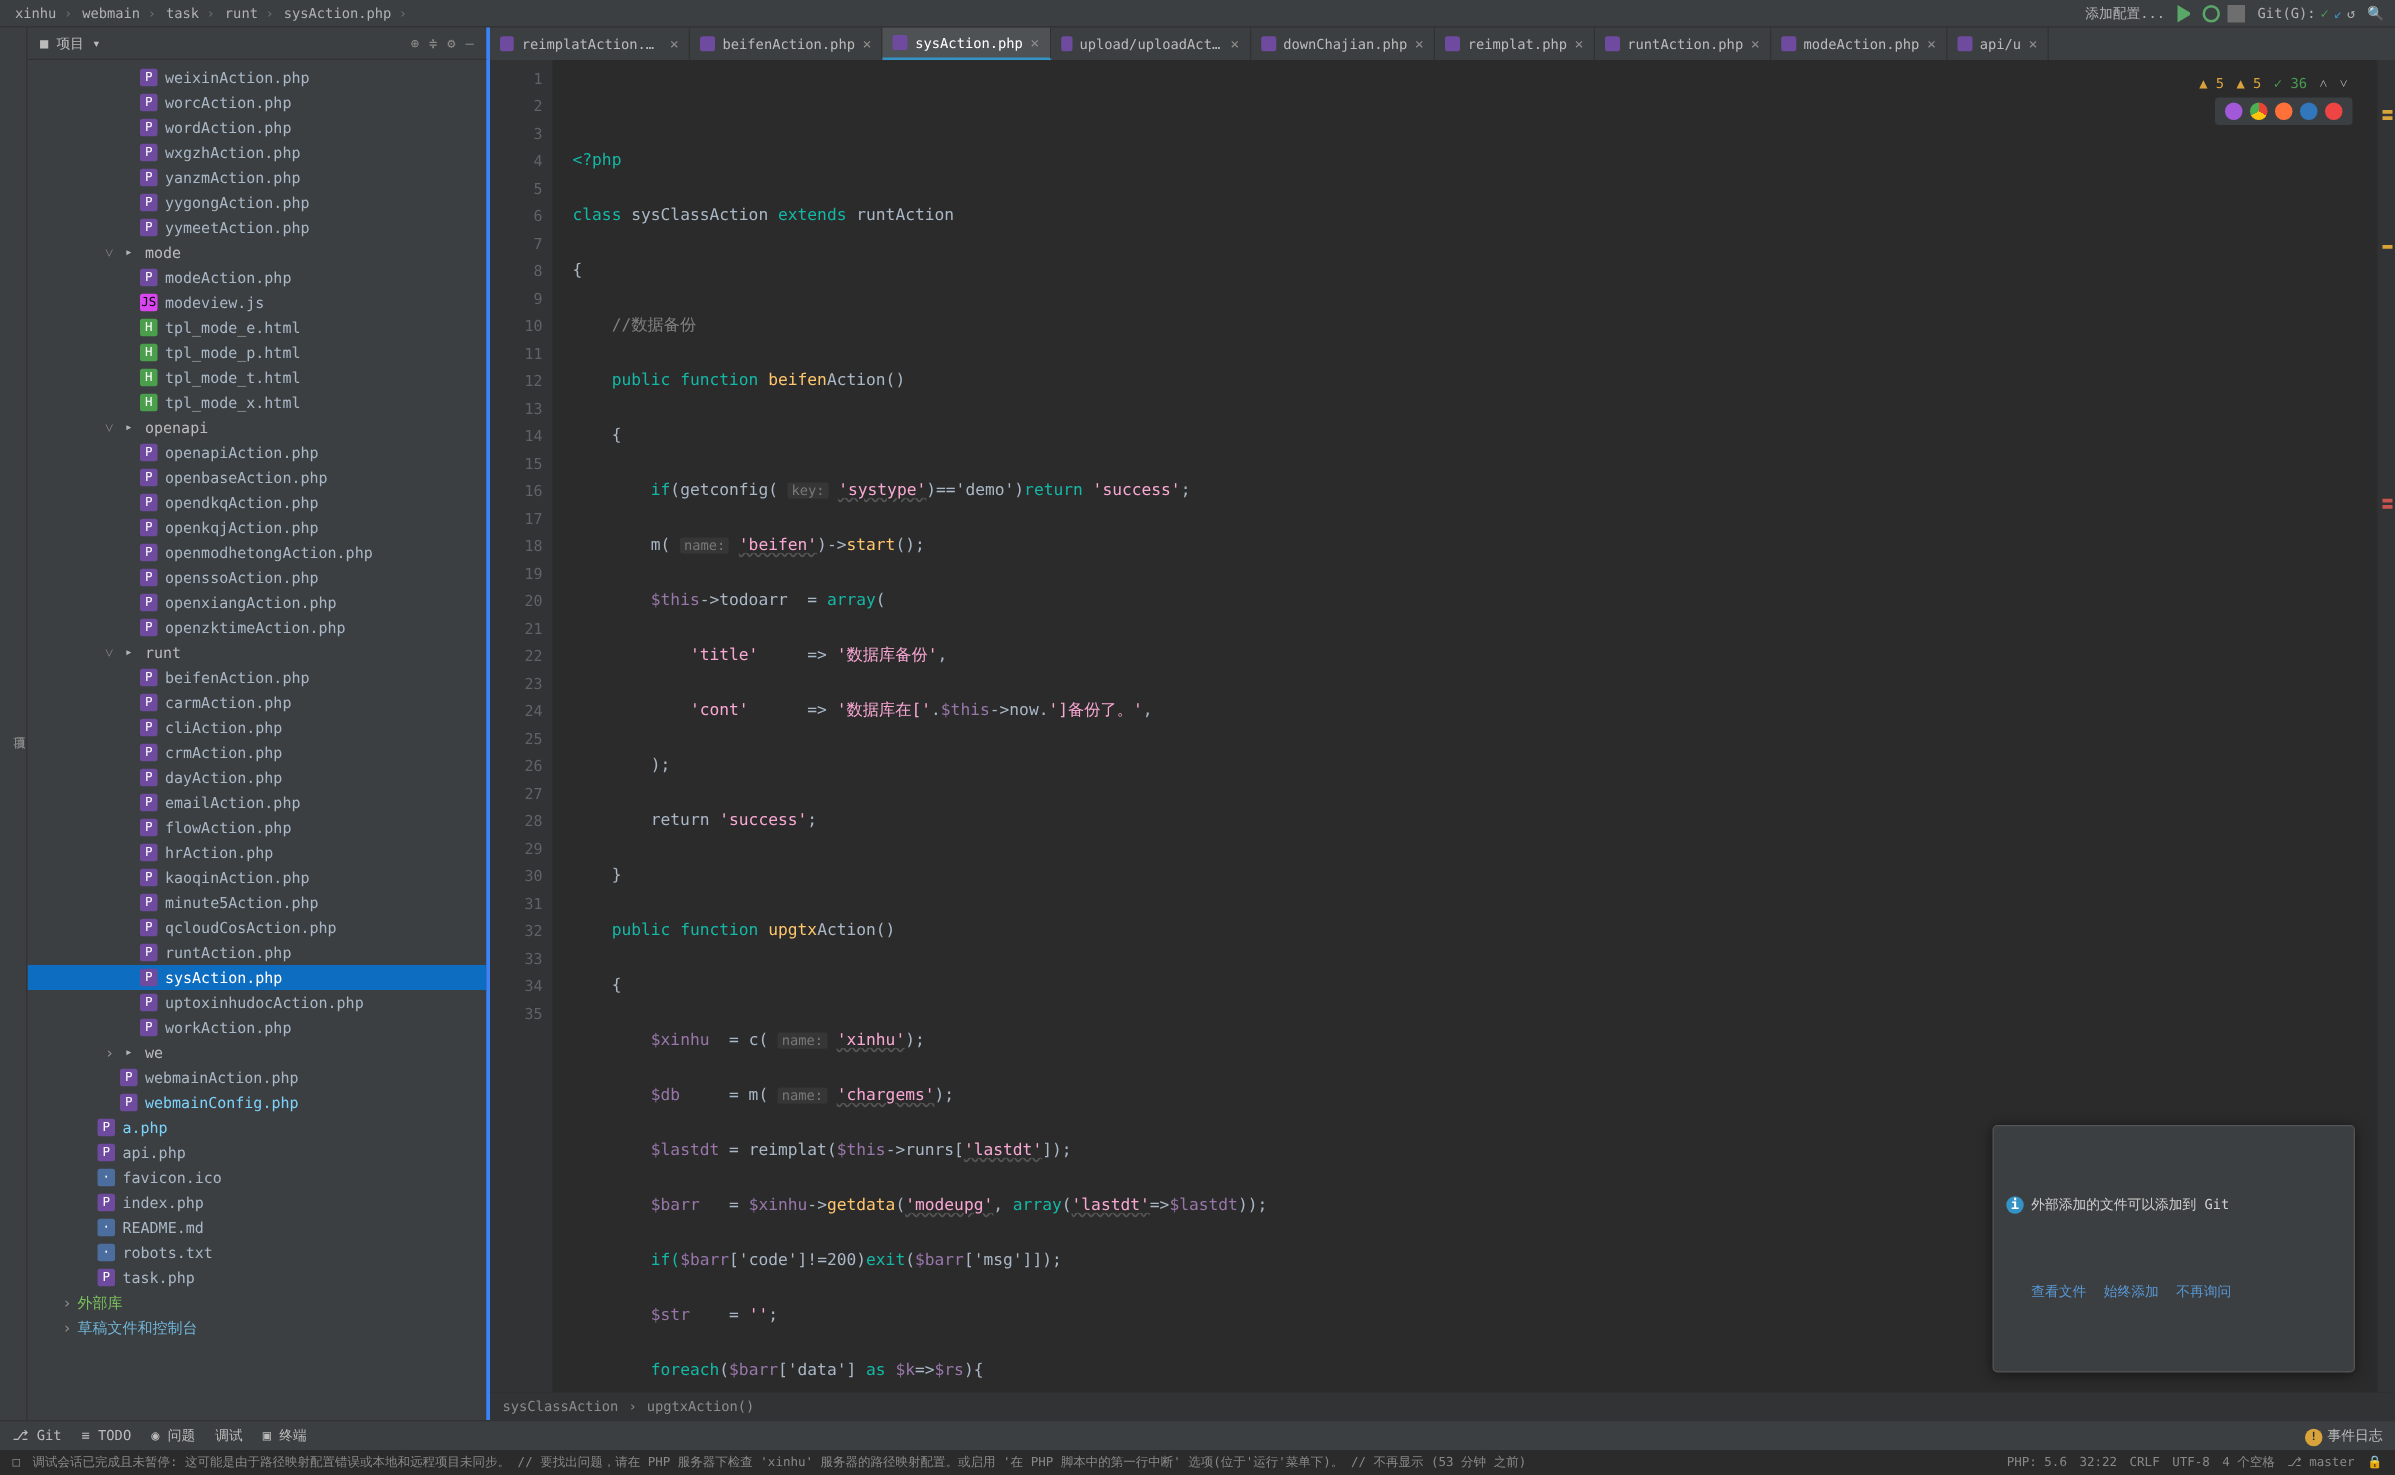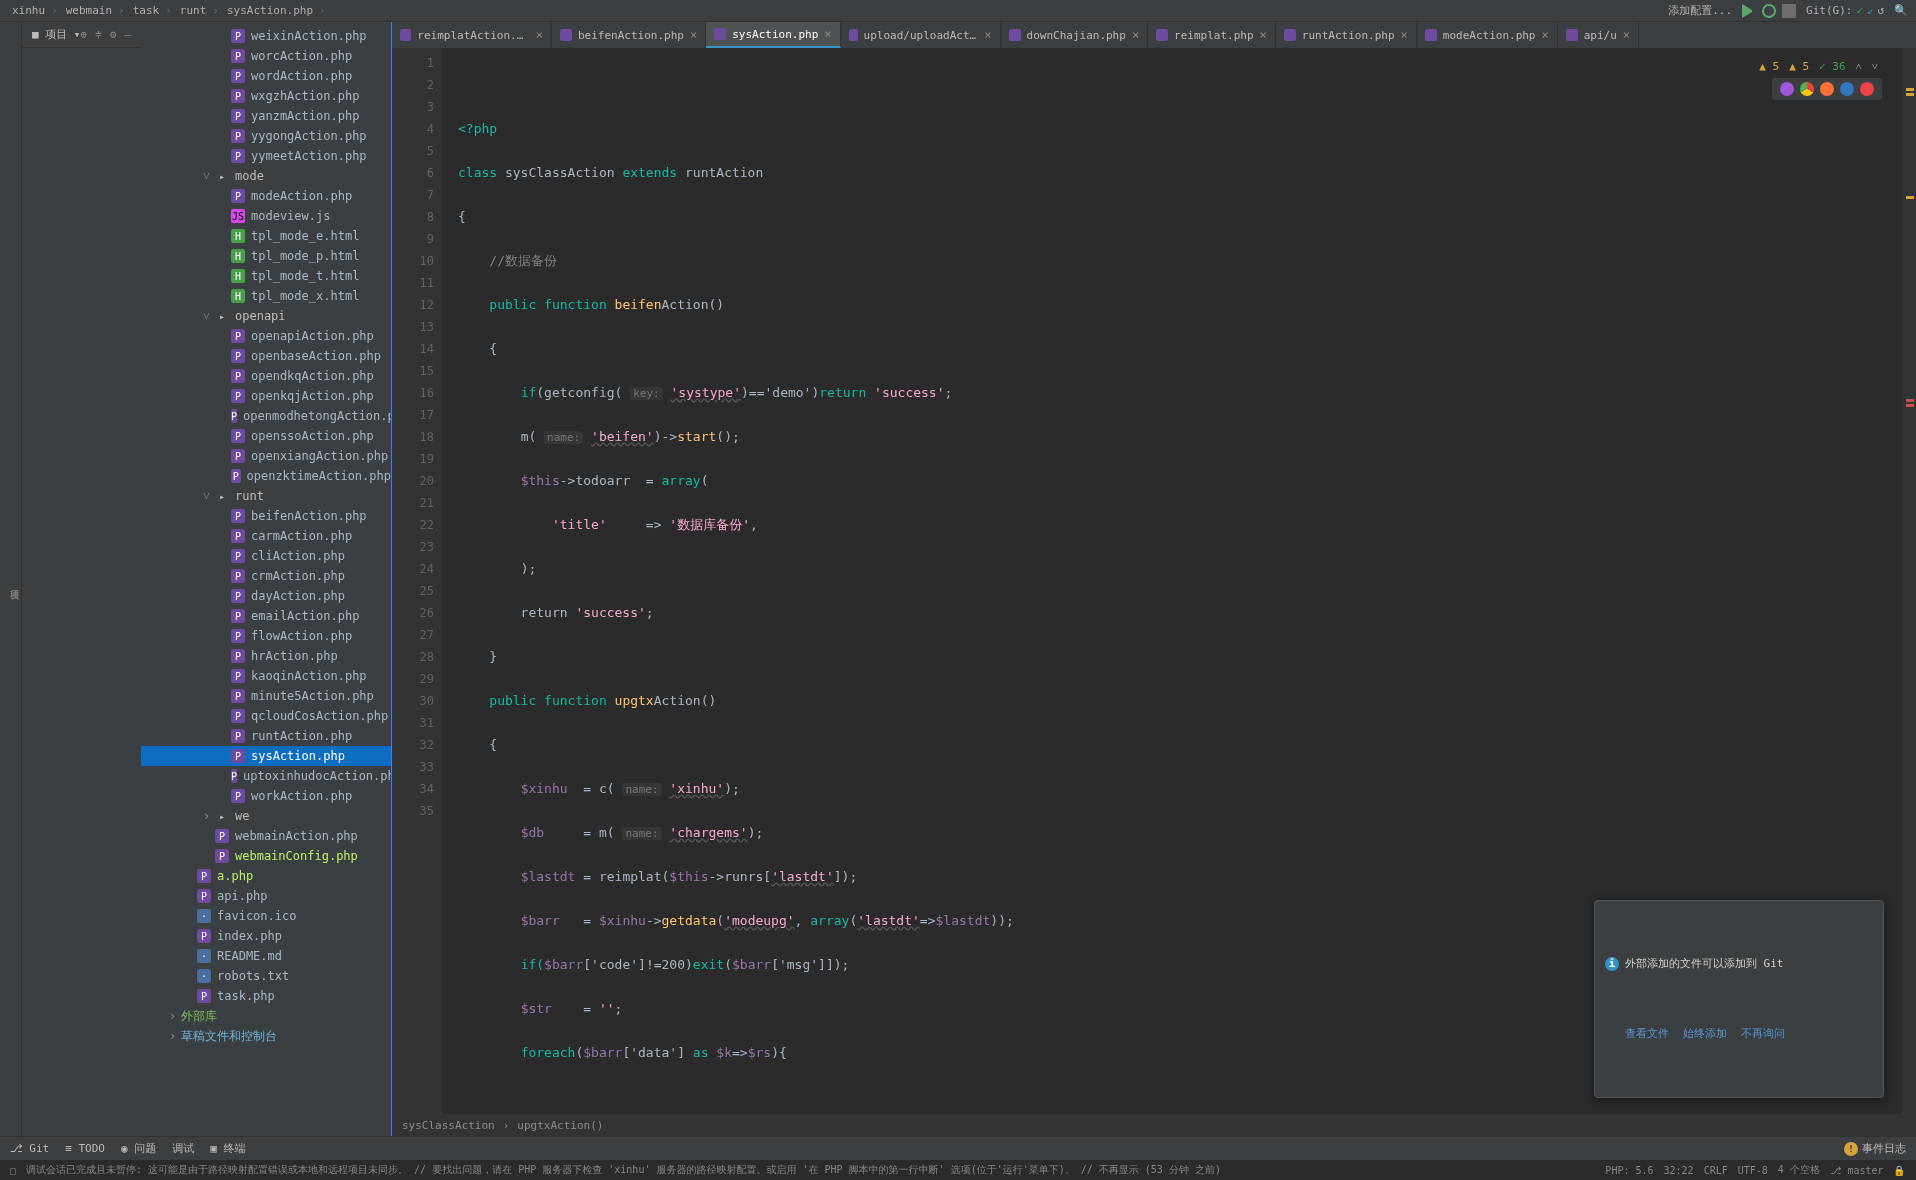--- a/index.html
+++ b/index.html
@@ -17,40 +17,40 @@
 .run-ctrl { display:flex; gap:6px; align-items:center;}
 .run-ctrl .ico { width:14px; height:14px; display:inline-block;}
 .ico-play { border-left:10px solid #59a869; border-top:6px solid transparent; border-bottom:6px solid transparent; height:0; width:0;}
 .ico-bug { width:12px; height:12px; border:2px solid #59a869; border-radius:50%; display:inline-block; position:relative;}
 .ico-stop { width:10px; height:10px; background:#6e6e6e; display:inline-block;}
 
 
 .body { display: flex; flex: 1; min-height: 0; }
 
 
-.sidebar { width: 370px; background: #3c3f41; display: flex; flex-direction: row; border-right: 1px solid #3b82f6; }
+.sidebar { width: 370px; background: #3c3f41; display: flex; flex-direction: column; border-right: 3px solid #3b82f6; }
 .sidebar-left-rail { width: 22px; background: #3c3f41; border-right: 1px solid #323232; display:flex; flex-direction:column; align-items:center; gap:8px; padding-top:6px; color:#8c8c8c; font-size:10px; writing-mode:vertical-rl;}
 .sidebar-header { height: 26px; display: flex; align-items: center; padding: 0 10px; font-size: 11px; color: #bbb; border-bottom: 1px solid #323232; justify-content: space-between;}
 .sidebar-header .tools { display:flex; gap:8px; color:#8c8c8c; }
 .tree { flex: 1; overflow: auto; padding: 4px 0; font-size: 12px; }
 .tree-item { display: flex; align-items: center; height: 20px; padding-left: 70px; cursor: pointer; white-space: nowrap; }
 .tree-item.depth-1 { padding-left: 56px; }
 .tree-item.depth-2 { padding-left: 74px; }
 .tree-item.depth-3 { padding-left: 90px; }
 .tree-item.folder { padding-left:56px; color:#bbb;}
 .tree-item.folder.depth-2 { padding-left:62px;}
 .tree-item .chev { display:inline-block; width:10px; color:#8c8c8c; margin-right:2px; }
 .tree-item .ficon { width:14px; height:14px; margin-right:6px; display:inline-flex; align-items:center; justify-content:center; font-size:10px; border-radius:2px;}
 .fi-php { background:#6e4b9e; color:#fff; }
 .fi-html { background:#4b9e4b; color:#fff; }
 .fi-js { background:#d946ef; color:#000; }
 .fi-folder { color:#afb8c0; }
 .fi-generic { background:#4b6e9e; color:#fff; }
 .tree-item.selected { background: #0d6dc1; color:#fff; }
-.tree-item.orange .lbl { color:#bef264; }
+.tree-item.orange .lbl { color:#7dd3fc; }
 
 
 .editor-area { flex: 1; display: flex; flex-direction: column; min-width: 0; background:#2b2b2b;}
 .tabbar { height: 26px; background: #3c3f41; display: flex; align-items: center; overflow:hidden; font-size:11px;}
 .tab { height:26px; display:flex; align-items:center; padding:0 8px; color:#bbb; border-right:1px solid #323232; gap:6px; cursor:pointer; max-width:160px; overflow:hidden;}
 .tab.active { background:#4e5254; color:#fff; border-bottom:2px solid #3592c4;}
 .tab .close-x { color:#8c8c8c; font-size:12px; cursor:pointer;}
 .tab .ticon { width:12px; height:12px; display:inline-block; border-radius:2px; }
 .ti-php { background:#6e4b9e;}
 
@@ -468,20 +468,21 @@
 <div class="ln"><span class="kw">&lt;?php</span></div>
 <div class="ln"><span class="kw">class</span> <span class="id">sysClassAction</span> <span class="kw">extends</span> <span class="id">runtAction</span></div>
 <div class="ln"><span>{</span></div>
 <div class="ln">    <span class="cmt">//数据备份</span></div>
 <div class="ln">    <span class="kw">public</span> <span class="kw">function</span> <span class="fn">beifen</span><span class="id">Action()</span></div>
 <div class="ln">    <span>{</span></div>
 <div class="ln">        <span class="kw">if</span>(<span class="id">getconfig(</span> <span class="hint">key:</span> <span class="str u">'systype'</span><span>)=='demo')</span><span class="kw">return</span> <span class="str">'success'</span><span>;</span></div>
 <div class="ln">        <span class="id">m(</span> <span class="hint">name:</span> <span class="str u">'beifen'</span><span>)-&gt;</span><span class="fn">start</span><span>();</span></div>
 <div class="ln">        <span class="var">$this</span><span class="id">-&gt;todoarr  = </span><span class="kw">array</span><span>(</span></div>
 <div class="ln">            <span class="str">'title'</span><span>     =&gt; </span><span class="str">'数据库备份'</span><span>,</span></div>
+<div class="ln">            <span class="str">'cont'</span> <span>     =&gt; </span><span class="str">'数据库在['</span><span>.</span><span class="var">$this</span><span class="id">-&gt;now.</span><span class="str">']备份了。'</span><span>,</span></div>
 <div class="ln">        <span>);</span></div>
 <div class="ln"><span>        return </span><span class="str">'success'</span><span>;</span></div>
 <div class="ln">    <span>}</span></div>
 <div class="ln">    <span class="kw">public</span> <span class="kw">function</span> <span class="fn">upgtx</span><span class="id">Action()</span></div>
 <div class="ln">    <span>{</span></div>
 <div class="ln">        <span class="var">$xinhu</span><span>  = c(</span> <span class="hint">name:</span> <span class="str u">'xinhu'</span><span>);</span></div>
 <div class="ln">        <span class="var">$db</span><span>     = m(</span> <span class="hint">name:</span> <span class="str u">'chargems'</span><span>);</span></div>
 <div class="ln">        <span class="var">$lastdt</span><span> = </span><span class="id">reimplat</span>(<span class="var">$this</span><span class="id">-&gt;runrs[</span><span class="str u">'lastdt'</span><span>]);</span></div>
 <div class="ln">        <span class="var">$barr</span><span>   = </span><span class="var">$xinhu</span>-&gt;<span class="fn">getdata</span>(<span class="str u">'modeupg'</span><span>, </span><span class="kw">array</span>(<span class="str u">'lastdt'</span><span>=&gt;</span><span class="var">$lastdt</span><span>));</span></div>
 <div class="ln">        <span class="kw">if(</span><span class="var">$barr</span><span class="id">['code']</span><span>!=200)</span><span class="kw">exit</span>(<span class="var">$barr</span><span class="id">['msg']</span><span>]);</span></div>

